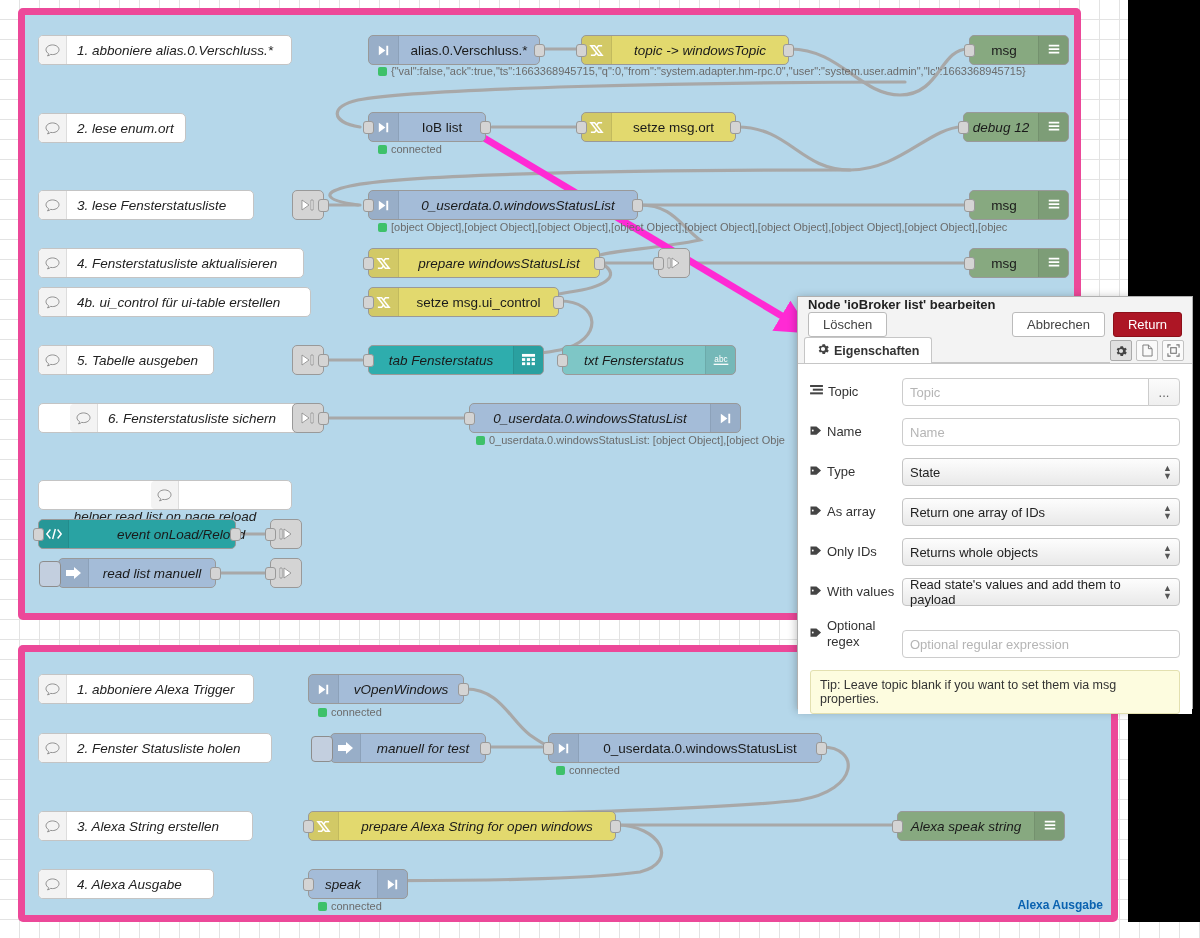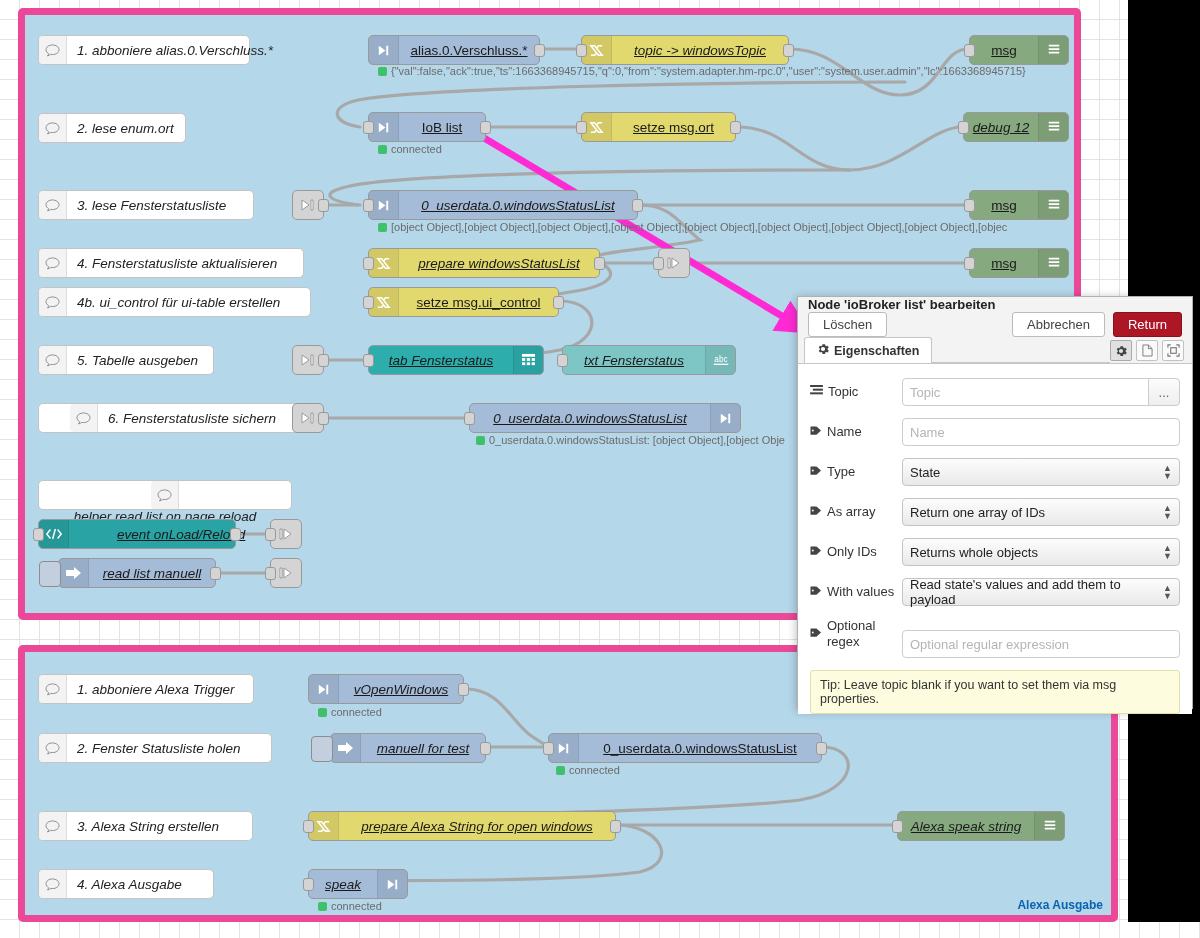--- a/index.html
+++ b/index.html
@@ -41,21 +41,20 @@
   
   .node {
     position: absolute;
     height: 30px;
     border-radius: 5px;
     border: 1px solid #999;
     display: flex; align-items: center;
     font-size: 13.5px;
     color: #1a1a1a;
     overflow: visible;
-    text-decoration: underline;
   }
   .node .lbl {
     flex: 1; padding: 0 8px; white-space: nowrap;
     display: flex; align-items: center; justify-content: center;
   }
   .node.italic .lbl { font-style: italic; }
   .node .icon-box {
     width: 30px; height: 100%;
     display: flex; align-items: center; justify-content: center;
     flex: 0 0 30px;
@@ -253,21 +252,21 @@
 
   <svg id="arrow" width="1200" height="938">
     <defs>
       <marker id="mhead" markerWidth="5" markerHeight="5" refX="2.6" refY="2.5" orient="auto">
         <path d="M0,0 L5,2.5 L0,5 z" fill="#ff2ad4"></path>
       </marker>
     </defs>
     <line x1="459" y1="123" x2="797" y2="325" stroke="#ff2ad4" stroke-width="7" marker-end="url(#mhead)"></line>
   </svg>
 
-  <div class="comment" style="left:38px; top:35px; width:212px;">
+  <div class="comment" style="left:38px; top:35px; width:254px;">
     <span class="cicon">
       <svg width="15" height="13" viewBox="0 0 16 14">
           <path d="M8 1C4.1 1 1 3.3 1 6.2c0 1.7 1.1 3.2 2.8 4.2-.1.8-.5 1.7-1.2 2.4 1.3-.2 2.5-.8 3.4-1.6.6.1 1.3.2 2 .2 3.9 0 7-2.3 7-5.2S11.9 1 8 1z" fill="none" stroke="#888" stroke-width="1"></path>
         </svg>
     </span>
     <span class="ctxt">1. abboniere alias.0.Verschluss.*</span>
   </div>
 
   <div class="comment" style="left:38px; top:113px; width:148px;">
     <span class="cicon">

